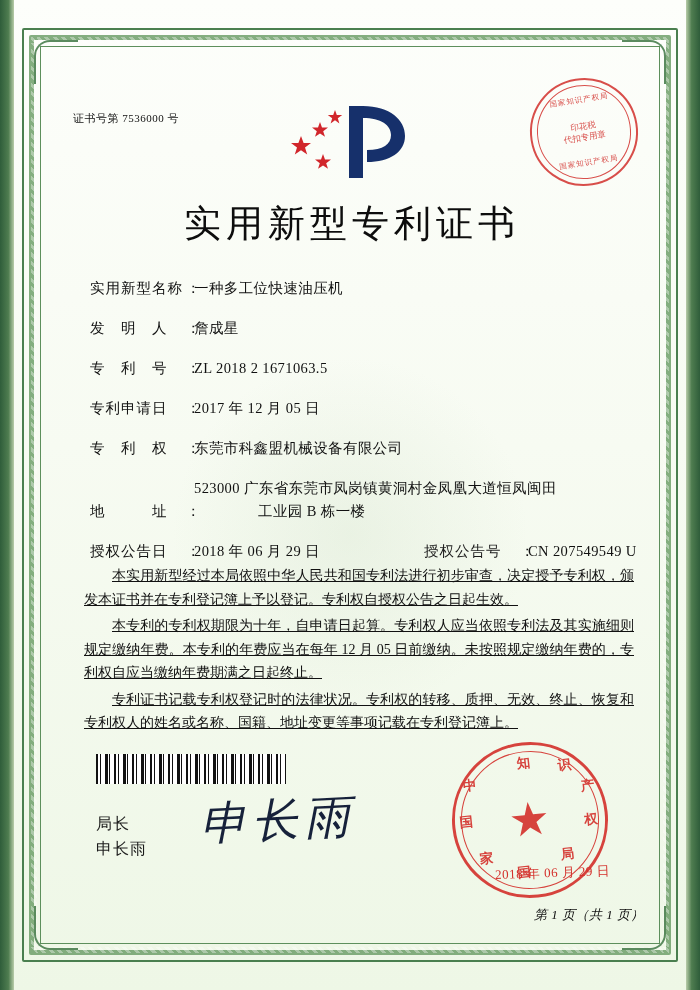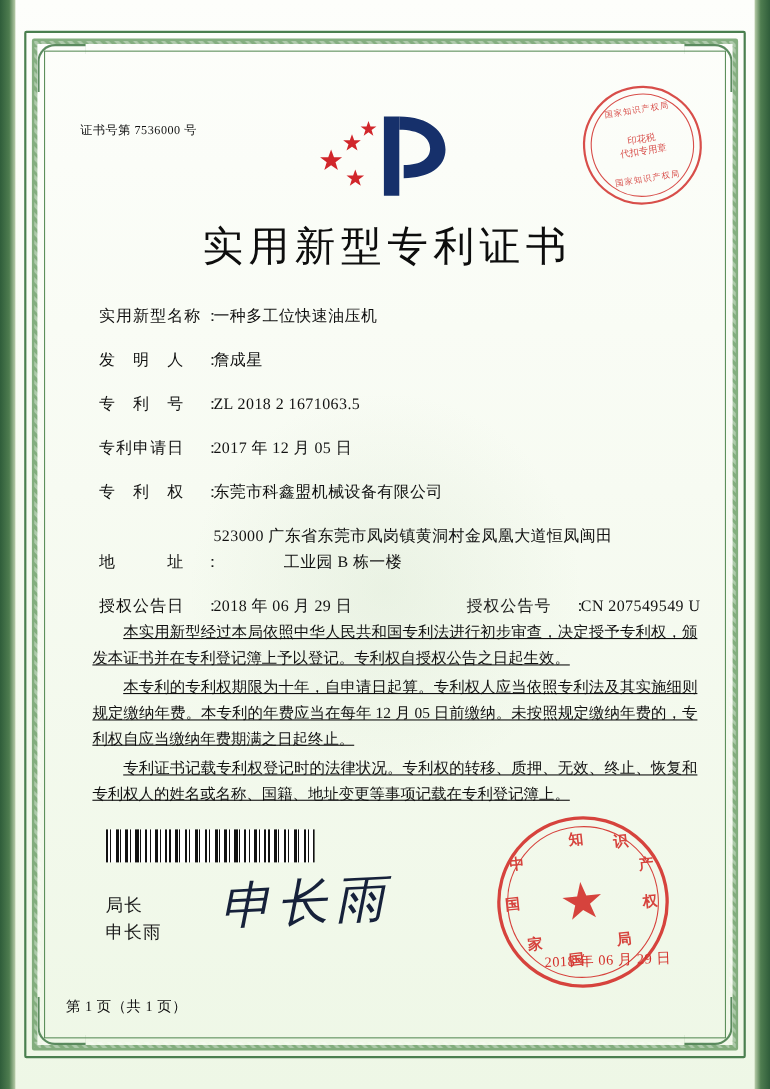--- a/index.html
+++ b/index.html
@@ -296,24 +296,25 @@
     font-size: 13px;
     color: #d4302b;
     letter-spacing: .5px;
     transform: rotate(-2deg);
   }
 
   .footer {
     position: absolute;
     left: 0; right: 0;
     bottom: 6px;
-    text-align: left;
+    text-align: right;
     font-size: 13px;
     color: #111;
     letter-spacing: .5px;
+    font-style: italic;
   }
 
   .watermark {
     position: absolute;
     left: 50%; top: 54%;
     transform: translate(-50%,-50%);
     width: 360px; height: 360px;
     border-radius: 50%;
     background: radial-gradient(circle, rgba(180,205,170,.18) 0%, rgba(255,255,255,0) 70%);
     pointer-events: none;

